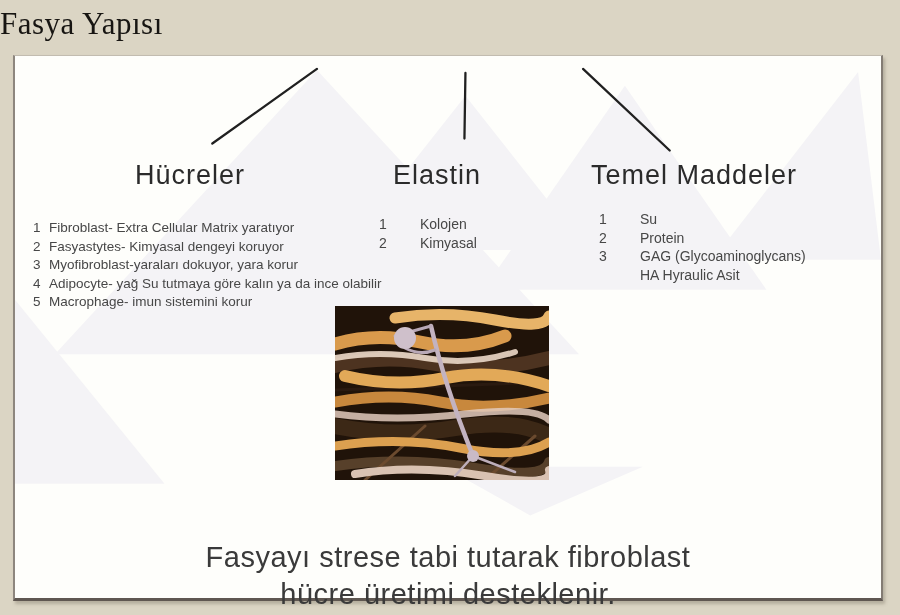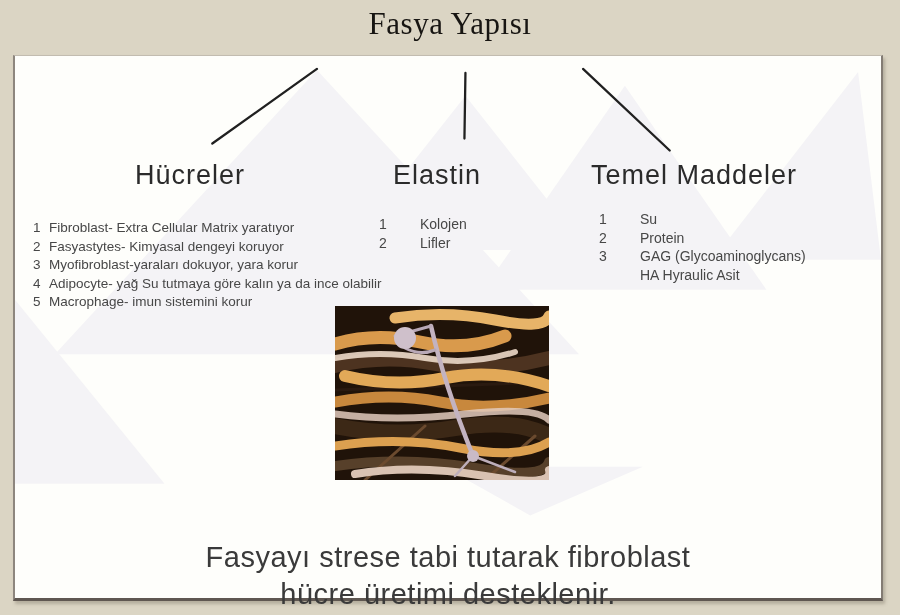--- a/index.html
+++ b/index.html
@@ -3,21 +3,21 @@
 <meta charset="utf-8">
 <style>
   * { margin:0; padding:0; box-sizing:border-box; }
   body { font-family:"Liberation Sans", sans-serif; }
   .page {
     position:relative; width:900px; height:615px;
     background:#dbd5c4; overflow:hidden;
   }
   .title {
     position:absolute; top:6px; left:0; width:100%;
-    text-align:center; font-family:"Liberation Serif", serif;
+    text-align:left; font-family:"Liberation Serif", serif;
     font-size:31px; color:#171512; letter-spacing:0.5px;
   }
   .slide {
     position:absolute; left:13px; top:55px; width:870px; height:546px;
     background:#fefefb; border-radius:0;
     border:1px solid #c2bcb0;
     border-left:2px solid #8d867e;
     border-right:2px solid #837c74;
     border-bottom:3px solid #5f5751;
     box-shadow:2px 3px 3px rgba(110,100,85,0.35);
@@ -99,21 +99,21 @@
       </div>
     </div>
 
     <div class="list l-lifler">
       <div class="row">
         <span class="num">1</span>
         <span>Kolojen</span>
       </div>
       <div class="row">
         <span class="num">2</span>
-        <span>Lifler</span>
+        <span>Kimyasal</span>
       </div>
     </div>
 
     <div class="list l-temel">
       <div class="row">
         <span class="num">1</span>
         <span>Su</span>
       </div>
       <div class="row">
         <span class="num">2</span>

